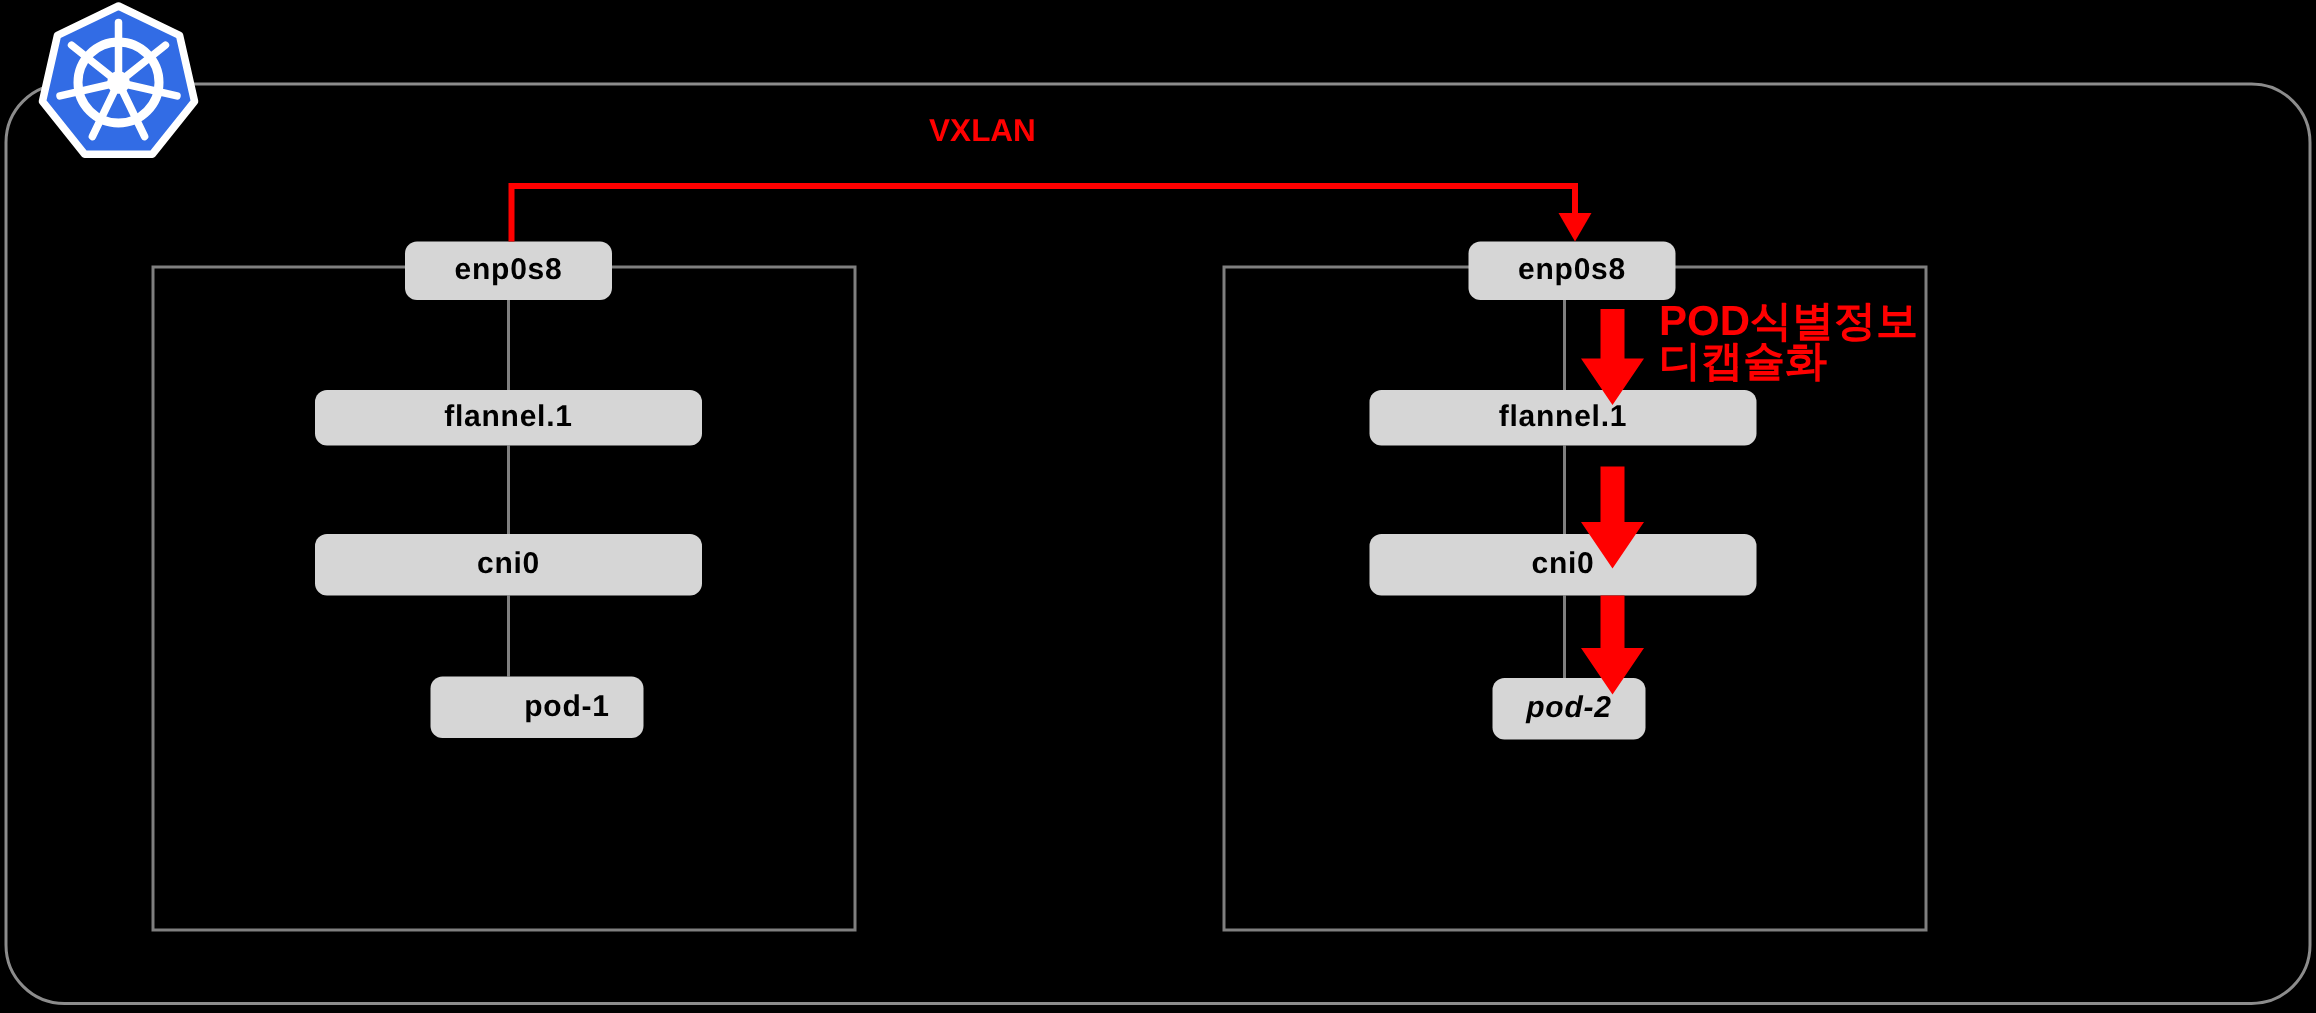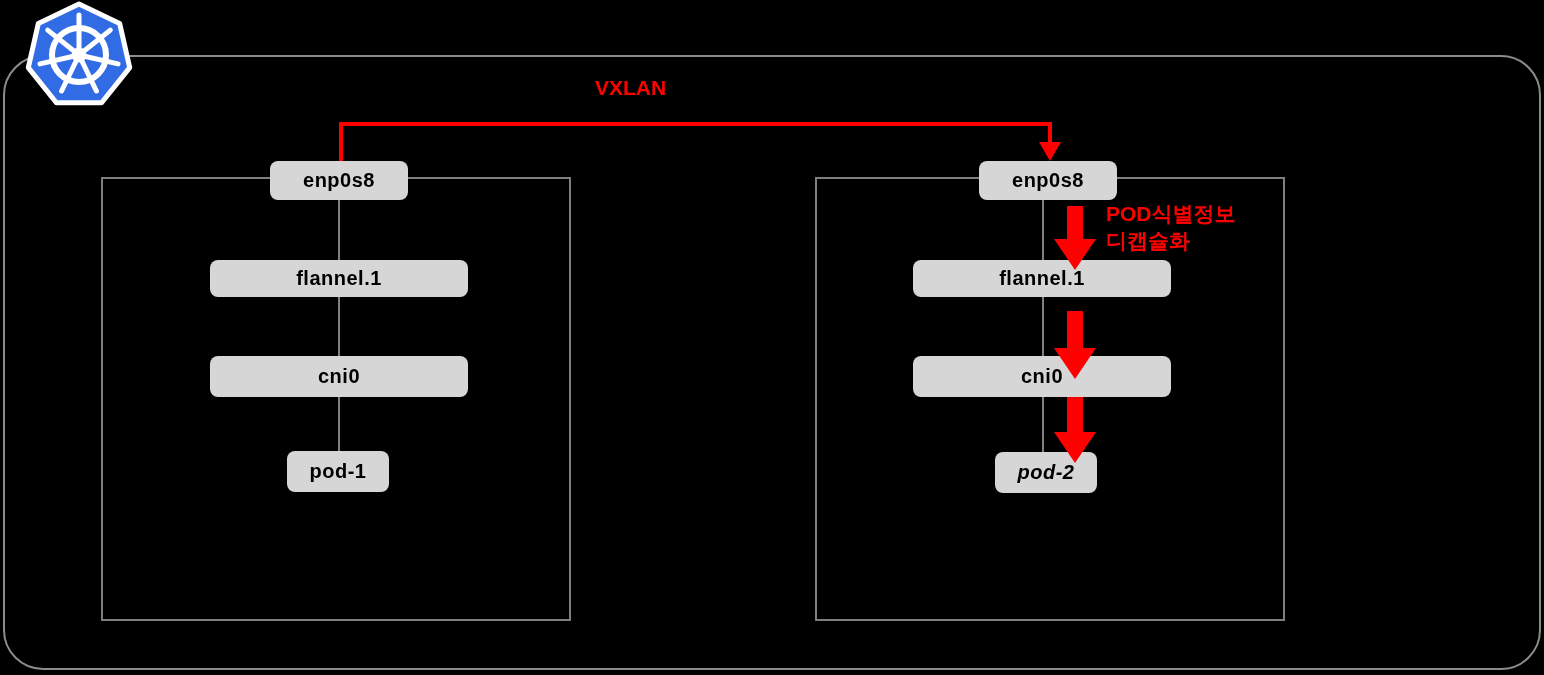--- a/index.html
+++ b/index.html
@@ -33,26 +33,26 @@
   .ifbox{
     position:absolute;background:var(--box-fill);border-radius:8px;
     display:flex;align-items:center;justify-content:center;
     font-weight:700;font-size:20px;color:var(--box-text);
     letter-spacing:0.5px;
   }
   .arrow-layer{
     position:absolute;left:0;top:0;width:1544px;height:675px;pointer-events:none;
   }
   .vxlan-label{
-    position:absolute;left:595px;top:76px;width:120px;text-align:left;
+    position:absolute;left:595px;top:76px;width:120px;text-align:center;
     color:var(--red);font-weight:800;font-size:21px;
   }
   .decap-label{
     position:absolute;left:1106px;top:200px;
-    color:var(--red);font-weight:800;font-size:21px;line-height:27px;
+    color:var(--red);font-weight:800;font-size:28px;line-height:27px;
     white-space:nowrap;
   }
   .k8s-logo{
     position:absolute;left:25px;top:0px;width:110px;height:110px;
   }
 </style>
 </head>
 <body>
 
 <div class="stage">
@@ -67,21 +67,21 @@
   <div class="connector" style="left:338px;top:297px;height:59px;"></div>
   <div class="connector" style="left:338px;top:397px;height:54px;"></div>
 
   <div class="connector" style="left:1042px;top:200px;height:60px;"></div>
   <div class="connector" style="left:1042px;top:297px;height:59px;"></div>
   <div class="connector" style="left:1042px;top:397px;height:55px;"></div>
 
   <div class="ifbox" style="left:270px;top:161px;width:138px;height:39px;">enp0s8</div>
   <div class="ifbox" style="left:210px;top:260px;width:258px;height:37px;">flannel.1</div>
   <div class="ifbox" style="left:210px;top:356px;width:258px;height:41px;">cni0</div>
-  <div class="ifbox" style="left:287px;top:451px;width:102px;height:41px;">pod-1</div>
+  <div class="ifbox" style="left:287px;top:451px;width:102px;height:41px;padding-left:40px;">pod-1</div>
 
   <div class="ifbox" style="left:979px;top:161px;width:138px;height:39px;">enp0s8</div>
   <div class="ifbox" style="left:913px;top:260px;width:258px;height:37px;">flannel.1</div>
   <div class="ifbox" style="left:913px;top:356px;width:258px;height:41px;">cni0</div>
   <div class="ifbox" style="left:995px;top:452px;width:102px;height:41px;font-style:italic;">pod-2</div>
 
   <svg class="arrow-layer" viewBox="0 0 1544 675">
 
     <path d="M341,161 L341,124 L1050,124 L1050,144" stroke="#ff0000" stroke-width="4" fill="none"></path>
     <polygon points="1039,142 1061,142 1050,161" fill="#ff0000"></polygon>

